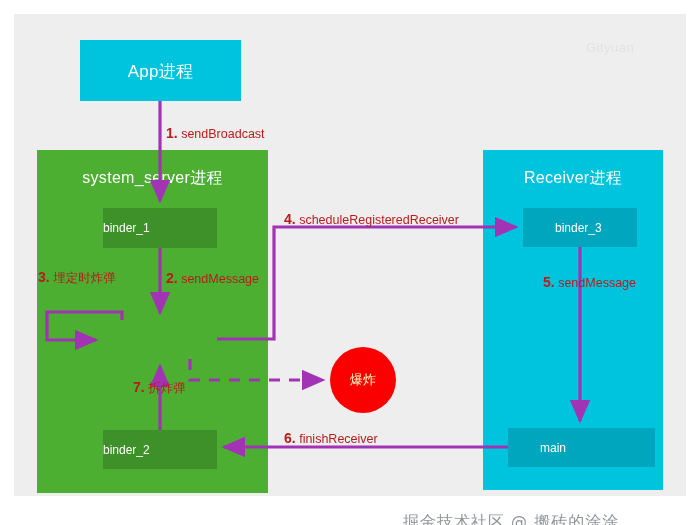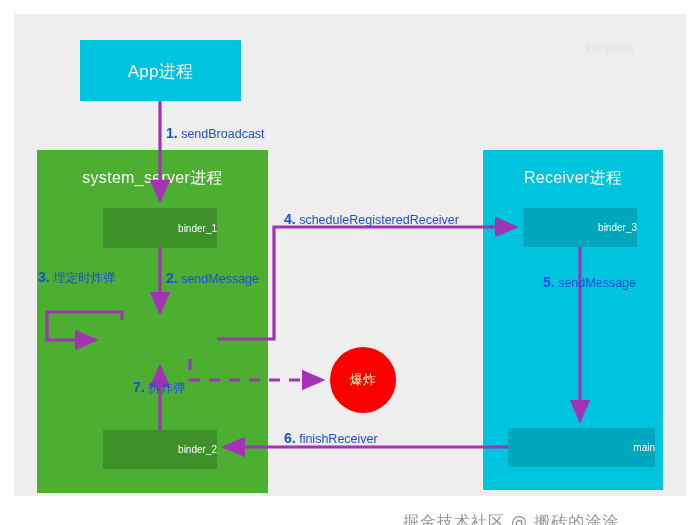--- a/index.html
+++ b/index.html
@@ -24,45 +24,45 @@
   #app-proc{left:80px;top:40px;width:161px;height:61px;background:#00c3dd;}
   #app-proc .proc-title{top:20px;}
   #sys-proc{left:37px;top:150px;width:231px;height:343px;background:#4caf32;}
   #sys-proc .proc-title{top:18px;font-size:16px;}
   #recv-proc{left:483px;top:150px;width:180px;height:340px;background:#00c3dd;}
   #recv-proc .proc-title{top:18px;font-size:16px;}
 
   
   .node{
     position:absolute;box-sizing:border-box;
-    display:flex;align-items:center;justify-content:flex-end;
-    color:#ffffff;font-size:10px;
+    display:flex;align-items:center;justify-content:flex-start;
+    color:#ffffff;font-size:12px;
   }
   .node.green{background:#3d9128;}
-  .node.teal{background:#00a6bd;}
+  .node.teal{background:#00a6bd;padding-left:32px;}
   #binder1{left:103px;top:208px;width:114px;height:40px;}
   #actmgr{left:103px;top:320px;width:114px;height:39px;}
   #binder2{left:103px;top:430px;width:114px;height:39px;}
   #binder3{left:523px;top:208px;width:114px;height:39px;}
   #mainbox{left:508px;top:428px;width:147px;height:39px;}
 
   
   #boom{
     position:absolute;left:330px;top:347px;width:66px;height:66px;
     border-radius:50%;background:#fb0000;
     display:flex;align-items:center;justify-content:center;
     color:#fef9c3;font-size:13px;
   }
 
   
   #wires{position:absolute;left:0;top:0;width:700px;height:525px;}
 
   
   .lbl{
-    position:absolute;white-space:nowrap;color:#1d4ed8;
+    position:absolute;white-space:nowrap;color:#b91c1c;
     font-size:12.5px;line-height:1;
   }
   .lbl b{font-weight:bold;font-size:14px;}
   #lbl1{left:166px;top:126px;}
   #lbl2{left:166px;top:271px;}
   #lbl3{left:38px;top:270px;}
   #lbl4{left:284px;top:212px;}
   #lbl5{left:543px;top:275px;}
   #lbl6{left:284px;top:431px;}
   #lbl7{left:133px;top:380px;}

